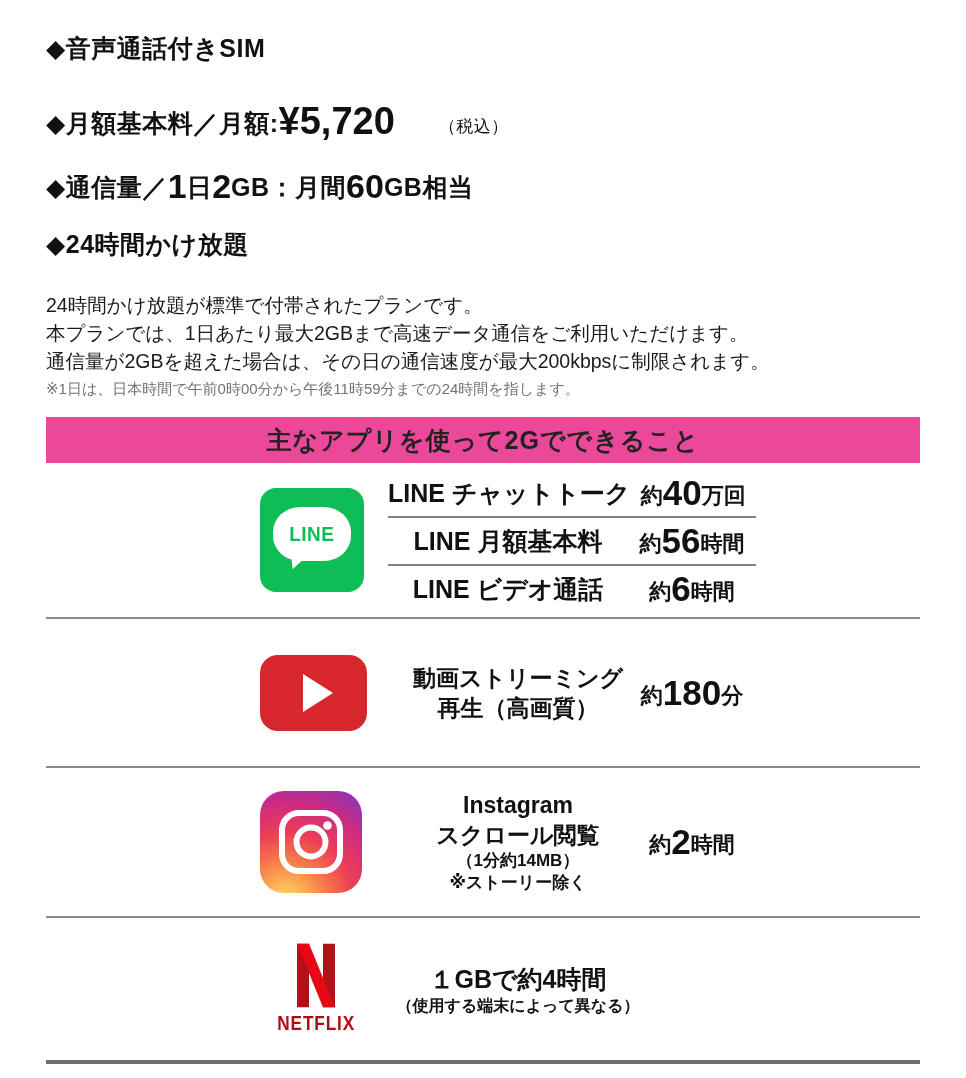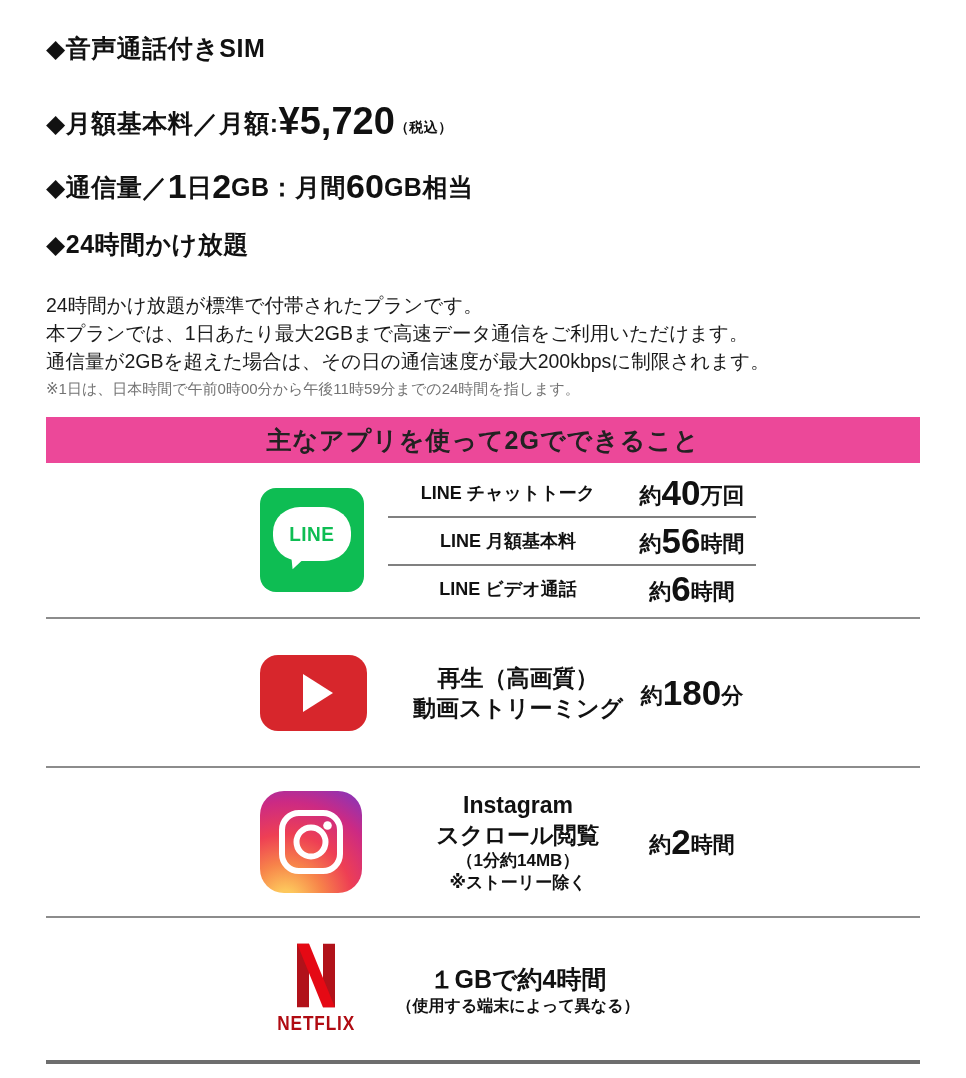--- a/index.html
+++ b/index.html
@@ -11,21 +11,21 @@
   .content{padding:28px 46px 0 46px;}
 
   
   .h{font-size:25px;font-weight:600;color:#111;letter-spacing:.5px;}
   .h1{margin-top:4px;}
   .h2{margin-top:35px;}
   .h3{margin-top:24px;}
   .h4{margin-top:22px;}
   .big-num{font-size:38px;font-weight:bold;letter-spacing:0;vertical-align:-2px;}
   .mid-num{font-size:34px;font-weight:bold;letter-spacing:0;vertical-align:-2px;}
-  .tax{font-size:14px;font-weight:700;}
+  .tax{font-size:17px;font-weight:400;margin-left:44px;}
 
   
   .desc{margin-top:30px;font-size:19.5px;line-height:28px;color:#1a1a1a;font-weight:400;}
   .desc div{white-space:nowrap;}
   .note{margin-top:5px;font-size:15px;color:#737373;}
 
   
   .band{
     margin-top:18px;height:46px;line-height:46px;background:#ec4899;
     text-align:center;font-size:25px;font-weight:bold;color:#222;letter-spacing:1px;
@@ -68,21 +68,21 @@
 
   
   .nf-icon{display:flex;flex-direction:column;align-items:center;width:112px;}
   .nf-word{margin-top:4px;font-size:20px;font-weight:bold;color:#b00b12;
     letter-spacing:1px;transform:scaleX(.86);}
 
   
   .line-subtable{position:absolute;left:342px;top:7px;width:368px;}
   .line-subrow{display:flex;align-items:center;height:46px;}
   .line-subrow + .line-subrow{border-top:2px solid #808080;}
-  .sub-label{flex:1;text-align:center;font-size:18px;font-weight:bold;white-space:nowrap;}
+  .sub-label{flex:1;text-align:center;font-size:25px;font-weight:bold;white-space:nowrap;}
   .sub-value{width:128px;text-align:center;white-space:nowrap;}
 
   
   .rlabel{position:absolute;left:322px;width:300px;top:50%;transform:translateY(-50%);
     text-align:center;font-weight:bold;}
   .rvalue{position:absolute;left:582px;width:128px;top:50%;transform:translateY(-50%);
     text-align:center;white-space:nowrap;}
   .lab-main{font-size:23px;line-height:30px;font-weight:bold;}
   .lab-main-lg{font-size:25px;line-height:32px;font-weight:bold;}
   .lab-sub{font-size:17px;line-height:22px;font-weight:600;}
@@ -153,22 +153,22 @@
       </div>
     </div>
 
     <div class="approw row-youtube">
       <div class="appicon">
         <div class="yt-icon">
             <div class="yt-play"></div>
           </div>
       </div>
       <div class="rlabel">
+        <div class="lab-main">動画ストリーミング</div>
         <div class="lab-main">再生（高画質）</div>
-        <div class="lab-main">動画ストリーミング</div>
       </div>
       <div class="rvalue">
         <span class="approx">約</span><span class="vnum">180</span><span class="unit">分</span>
       </div>
     </div>
 
     <div class="approw row-instagram">
       <div class="appicon">
         <div class="ig-icon">
           <svg width="102" height="102" viewBox="0 0 102 102">

